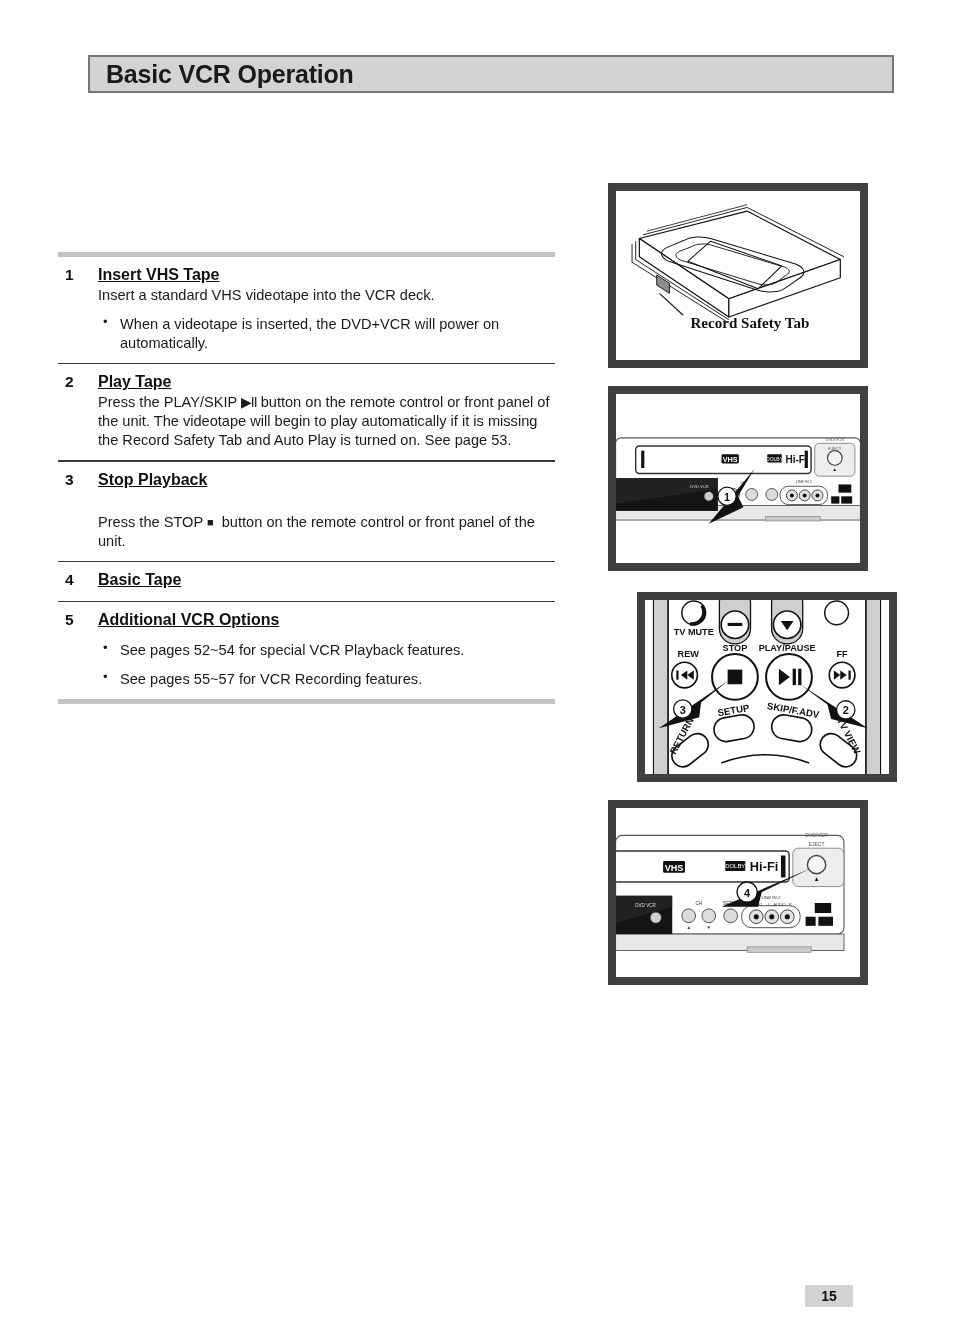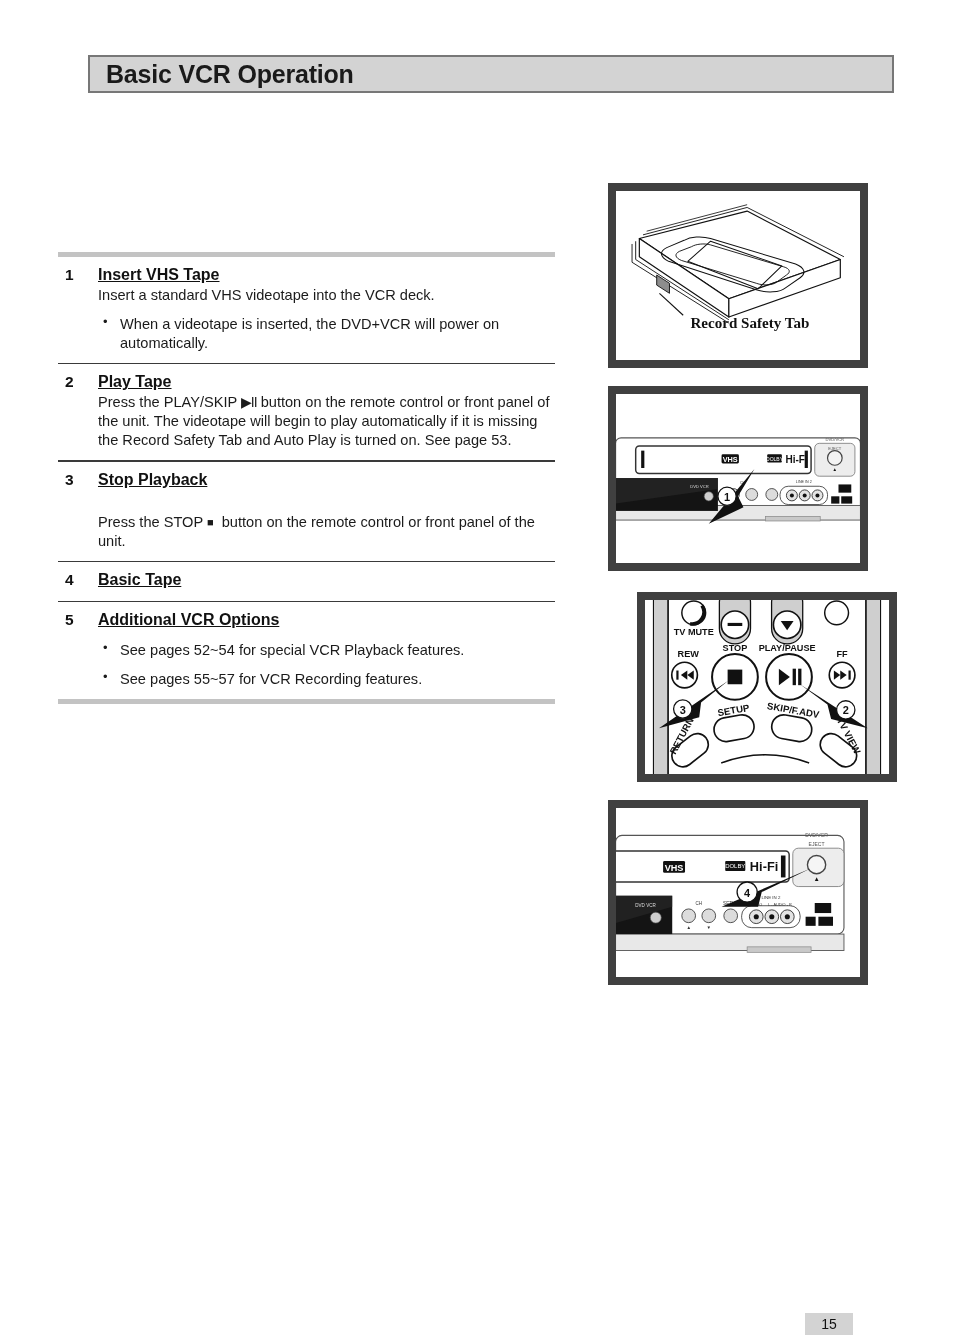--- a/index.html
+++ b/index.html
@@ -56,21 +56,21 @@
   #panel-front1{left:608px;top:386px;width:260px;height:185px;}
   #panel-remote{left:608px;top:592px;width:260px;height:190px;margin-left:29px;}
   #panel-front2{left:608px;top:800px;width:260px;height:185px;}
 
   .fig-svg{display:block;width:100%;height:100%;}
 
   
   .page-num{
     position:absolute;left:805px;top:1285px;width:48px;height:22px;
     background:#d3d3d3;display:flex;align-items:center;justify-content:center;
-    font-size:14px;font-weight:normal;color:#111;margin-top:28px;
+    font-size:14px;font-weight:bold;color:#111;
   }
 </style>
 </head>
 <body>
 
 <div class="page-header">
   <div class="title">Basic VCR Operation</div>
 </div>
 
 <div class="steps">

